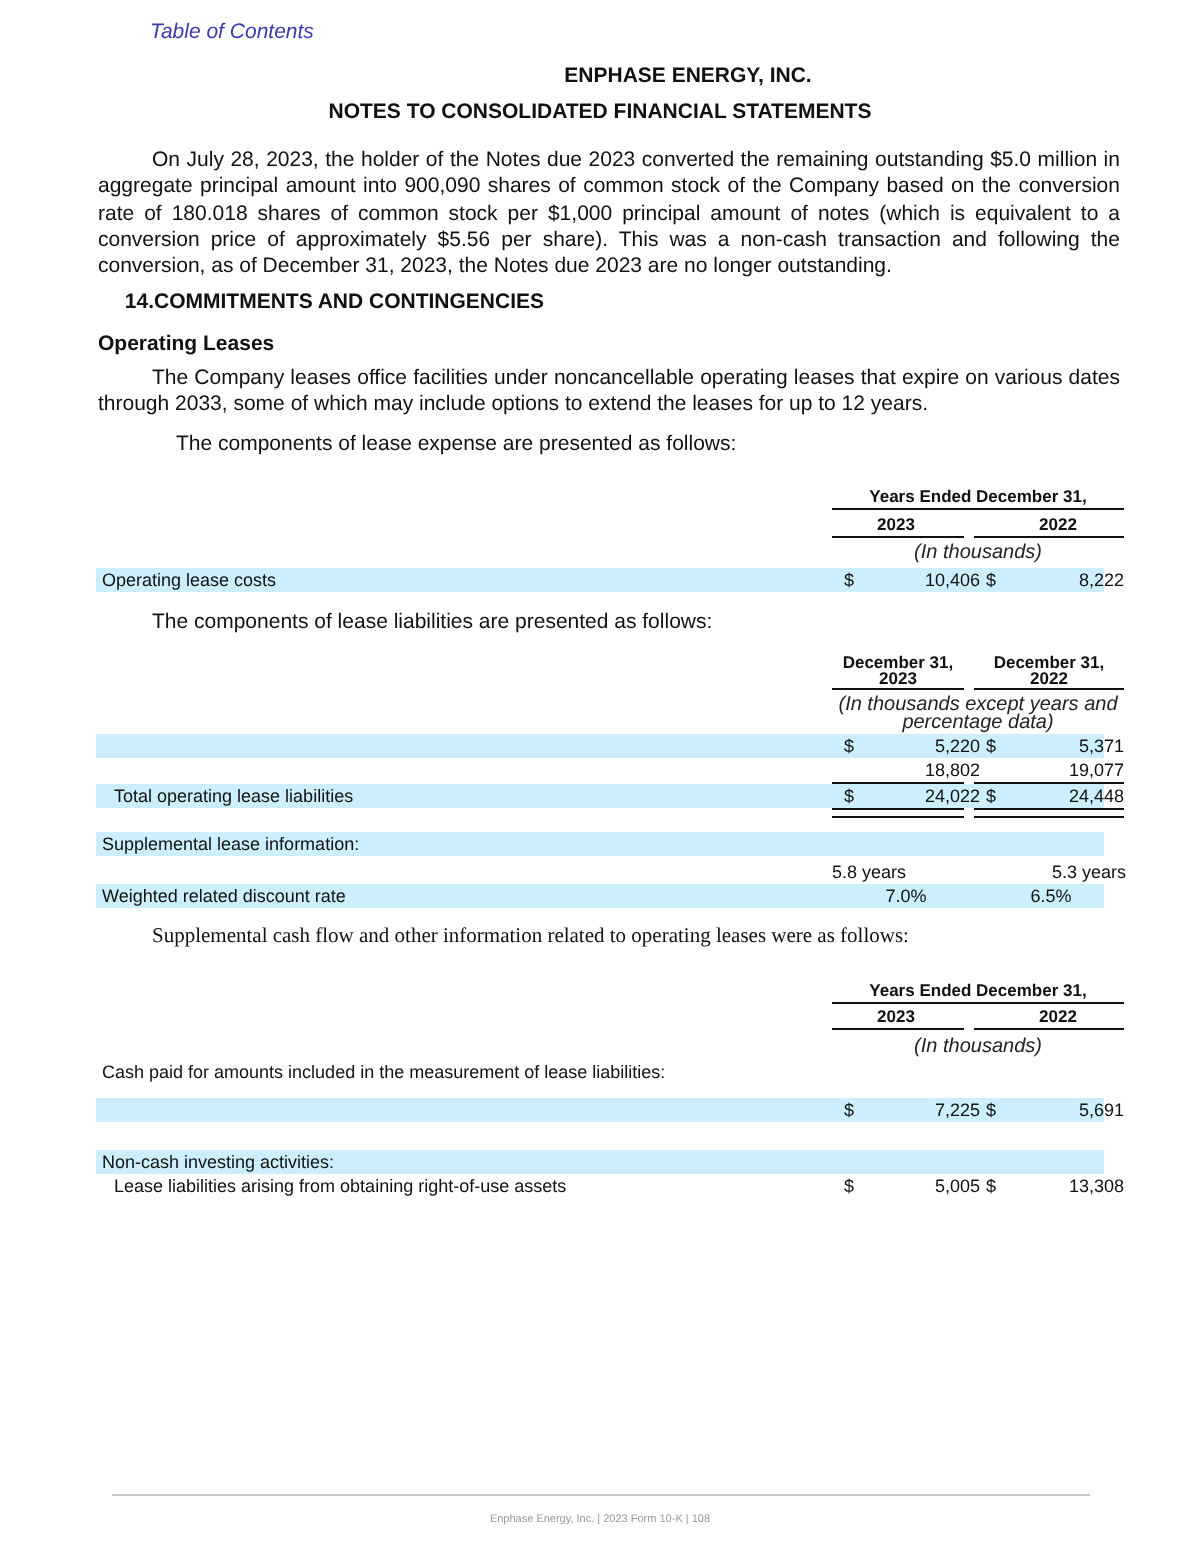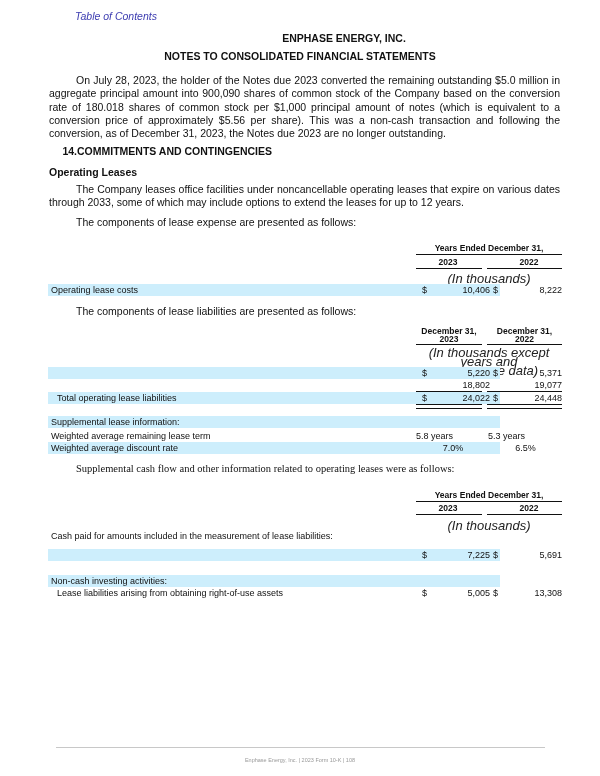--- a/index.html
+++ b/index.html
@@ -9,50 +9,50 @@
   .toc { left: 75px; top: 10px; font-size: 10.5px; font-style: italic; color: #3b3bb0; }
   .h-company { left: 0; width: 600px; top: 32px; text-align: center; font-weight: bold; font-size: 10.5px; margin-left: 44px; }
   .h-notes { left: 0; width: 600px; top: 50px; text-align: center; font-weight: bold; font-size: 10.5px; }
   .para { left: 49px; width: 511px; font-size: 10.5px; line-height: 13.3px; text-align: justify; }
   .indent { text-indent: 27px; }
   .section { left: 49px; top: 145px; font-weight: bold; font-size: 10.5px; }
   .section .num { display: inline-block; width: 28px; }
   .subhead { left: 49px; top: 166px; font-weight: bold; font-size: 10.5px; }
   .sent { left: 76px; font-size: 10.5px; }
 
-  .row { position: absolute; left: 48px; width: 452px; height: 12px; font-size: 9px; }
+  .row { position: absolute; left: 48px; width: 504px; height: 12px; font-size: 9px; }
   .row.shade { background: #cdeefc; }
   .row .label { position: absolute; left: 3px; top: 0px; line-height: 12px; white-space: nowrap; }
   .row .label.ind1 { left: 9px; }
   .cell { position: absolute; line-height: 12px; font-size: 9px; }
   .dol { width: 10px; }
   .num { text-align: right; }
   .hdr { position: absolute; font-size: 8.5px; font-weight: bold; text-align: center; }
-  .ital { position: absolute; font-size: 13px; font-style: italic; text-align: center; color: #222; }
+  .ital { position: absolute; font-size: 10px; font-style: italic; text-align: center; color: #222; }
   .rule { position: absolute; height: 1px; background: #111; }
   .dbl { position: absolute; height: 3px; border-top: 1px solid #111; border-bottom: 1px solid #111; }
   .footer-line { left: 56px; width: 489px; top: 747px; height: 1px; background: #c8c8c8; }
   .footer { left: 0; width: 600px; top: 757px; text-align: center; font-size: 5.5px; color: #999; }
 </style>
 </head>
 <body>
 
 <a class="abs toc">Table of Contents</a>
 <div class="abs h-company">ENPHASE ENERGY, INC.</div>
 <div class="abs h-notes">NOTES TO CONSOLIDATED FINANCIAL STATEMENTS</div>
 
 <div class="abs para indent" style="top:74px;">On July 28, 2023, the holder of the Notes due 2023 converted the remaining outstanding $5.0 million in aggregate principal amount into 900,090 shares of common stock of the Company based on the conversion rate of 180.018 shares of common stock per $1,000 principal amount of notes (which is equivalent to a conversion price of approximately $5.56 per share). This was a non-cash transaction and following the conversion, as of December 31, 2023, the Notes due 2023 are no longer outstanding.</div>
 
 <div class="abs section">
   <span class="num">14.</span><span>COMMITMENTS AND CONTINGENCIES</span>
 </div>
 <div class="abs subhead">Operating Leases</div>
 <div class="abs para indent" style="top:183px;">The Company leases office facilities under noncancellable operating leases that expire on various dates through 2033, some of which may include options to extend the leases for up to 12 years.</div>
 
-<div class="abs sent" style="top:216px;">The components of lease expense are presented as follows:</div>
+<div class="abs sent" style="top:216px;margin-left:12px;">The components of lease expense are presented as follows:</div>
 <div>
   <div class="hdr" style="left:416px; width:146px; top:243px;">Years Ended December 31,</div>
   <div class="rule" style="left:416px; width:146px; top:254px;"></div>
   <div class="hdr" style="left:416px; width:64px; top:257px;">2023</div>
   <div class="hdr" style="left:497px; width:64px; top:257px;">2022</div>
   <div class="rule" style="left:416px; width:66px; top:268px;"></div>
   <div class="rule" style="left:487px; width:75px; top:268px;"></div>
   <div class="ital" style="left:416px; width:146px; top:271px;">(In thousands)</div>
   <div class="row shade" style="top:284px;">
     <span class="label">Operating lease costs</span>
@@ -99,26 +99,25 @@
     <span class="cell dol" style="left:445px;">$</span>
     <span class="cell num" style="left:456px; width:58px;">24,448</span>
   </div>
   <div class="dbl" style="left:416px; width:66px; top:404px;"></div>
   <div class="dbl" style="left:487px; width:75px; top:404px;"></div>
 
   <div class="row shade" style="top:416px;">
     <span class="label">Supplemental lease information:</span>
   </div>
   <div class="row" style="top:430px;">
-    <span class="label">Weighted average remaining lease term</span>
     <span class="cell" style="left:368px; width:74px; text-align:left;">5.8 years</span>
-    <span class="cell" style="left:440px; width:75px; text-align:left;">5.3 years</span>
+    <span class="cell" style="left:440px; width:75px; text-align:right;">5.3 years</span>
   </div>
   <div class="row shade" style="top:442px;">
-    <span class="label">Weighted average discount rate</span>
+    <span class="label">Weighted related discount rate</span>
     <span class="cell" style="left:368px; width:74px; text-align:center;">7.0%</span>
     <span class="cell" style="left:440px; width:75px; text-align:center;">6.5%</span>
   </div>
 </div>
 
 <div class="abs sent" style="top:463px;font-family:Liberation Serif, serif;">Supplemental cash flow and other information related to operating leases were as follows:</div>
 <div>
   <div class="hdr" style="left:416px; width:146px; top:490px;">Years Ended December 31,</div>
   <div class="rule" style="left:416px; width:146px; top:501px;"></div>
   <div class="hdr" style="left:416px; width:64px; top:503px;">2023</div>

